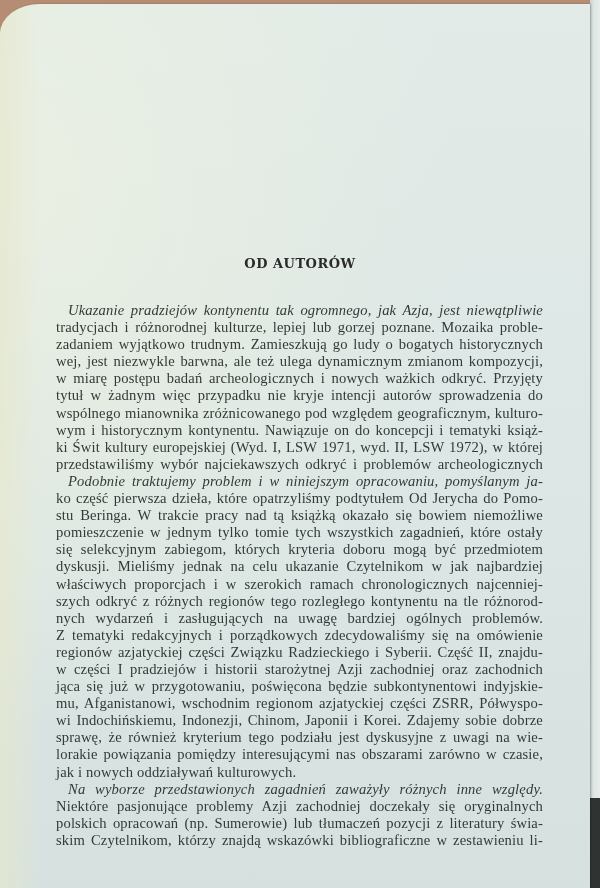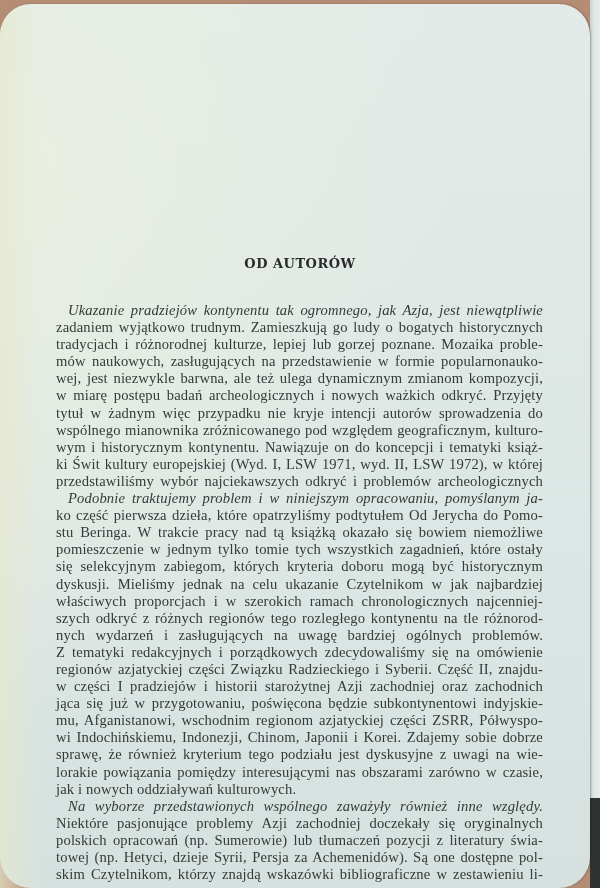--- a/index.html
+++ b/index.html
@@ -35,21 +35,20 @@
       left: 0;
       top: 4px;
       width: 590px;
       height: 884px;
       background: #dde8e6;
       border-top-left-radius: 40px 30px;
       background-image:
         radial-gradient(ellipse at 0% 20%, rgba(235,240,225,0.85) 0%, rgba(230,236,225,0.0) 55%),
         linear-gradient(to bottom, #e2ebe8 0%, #dce6e4 60%, #d6e1df 100%);
       box-shadow: 1px 0 2px rgba(0,0,0,0.25);
-      border-radius: 31px;
     }
     .left-shade {
       position: absolute;
       left: 0;
       top: 0;
       width: 40px;
       height: 100%;
       background: linear-gradient(to right, rgba(230,232,205,0.7), rgba(230,232,205,0));
       border-top-left-radius: 40px 30px;
     }
@@ -100,52 +99,50 @@
 
 <div class="backdrop-right"></div>
 <div class="backdrop-dark"></div>
 
 <div class="page">
   <div class="left-shade"></div>
   <div class="title">OD AUTORÓW</div>
   <div class="body-text" id="body-text">
       <div>
         <span class="line indent">Ukazanie pradziejów kontynentu tak ogromnego, jak Azja, jest niewątpliwie</span>
+        <span class="line">tradycjach i różnorodnej kulturze, lepiej lub gorzej poznane. Mozaika proble-</span>
         <span class="line">zadaniem wyjątkowo trudnym. Zamieszkują go ludy o bogatych historycznych</span>
-        <span class="line">tradycjach i różnorodnej kulturze, lepiej lub gorzej poznane. Mozaika proble-</span>
-        <span class="line">mów naukowych, zasługujących na przedstawienie w formie popularnonauko-</span>
         <span class="line">wej, jest niezwykle barwna, ale też ulega dynamicznym zmianom kompozycji,</span>
         <span class="line">w miarę postępu badań archeologicznych i nowych ważkich odkryć. Przyjęty</span>
         <span class="line">tytuł w żadnym więc przypadku nie kryje intencji autorów sprowadzenia do</span>
         <span class="line">wspólnego mianownika zróżnicowanego pod względem geograficznym, kulturo-</span>
         <span class="line">wym i historycznym kontynentu. Nawiązuje on do koncepcji i tematyki książ-</span>
         <span class="line">ki <span class="it">Świt kultury europejskiej</span> (Wyd. I, LSW 1971, wyd. II, LSW 1972), w której</span>
         <span class="line">przedstawiliśmy wybór najciekawszych odkryć i problemów archeologicznych</span>
       </div>
       <div>
         <span class="line indent">Podobnie traktujemy problem i w niniejszym opracowaniu, pomyślanym ja-</span>
         <span class="line">ko część pierwsza dzieła, które opatrzyliśmy podtytułem <span class="it">Od Jerycha do Pomo-</span></span>
         <span class="line"><span class="it">stu Beringa</span>. W trakcie pracy nad tą książką okazało się bowiem niemożliwe</span>
         <span class="line">pomieszczenie w jednym tylko tomie tych wszystkich zagadnień, które ostały</span>
-        <span class="line">się selekcyjnym zabiegom, których kryteria doboru mogą być historycznym</span>
+        <span class="line">się selekcyjnym zabiegom, których kryteria doboru mogą być przedmiotem</span>
         <span class="line">dyskusji. Mieliśmy jednak na celu ukazanie Czytelnikom w jak najbardziej</span>
         <span class="line">właściwych proporcjach i w szerokich ramach chronologicznych najcenniej-</span>
         <span class="line">szych odkryć z różnych regionów tego rozległego kontynentu na tle różnorod-</span>
         <span class="line">nych wydarzeń i zasługujących na uwagę bardziej ogólnych problemów.</span>
         <span class="line">Z tematyki redakcyjnych i porządkowych zdecydowaliśmy się na omówienie</span>
         <span class="line">regionów azjatyckiej części Związku Radzieckiego i Syberii. Część II, znajdu-</span>
         <span class="line">w części I pradziejów i historii starożytnej Azji zachodniej oraz zachodnich</span>
         <span class="line">jąca się już w przygotowaniu, poświęcona będzie subkontynentowi indyjskie-</span>
         <span class="line">mu, Afganistanowi, wschodnim regionom azjatyckiej części ZSRR, Półwyspo-</span>
         <span class="line">wi Indochińskiemu, Indonezji, Chinom, Japonii i Korei. Zdajemy sobie dobrze</span>
         <span class="line">sprawę, że również kryterium tego podziału jest dyskusyjne z uwagi na wie-</span>
         <span class="line">lorakie powiązania pomiędzy interesującymi nas obszarami zarówno w czasie,</span>
         <span class="line last">jak i nowych oddziaływań kulturowych.</span>
       </div>
       <div>
-        <span class="line indent">Na wyborze przedstawionych wspólnego zaważyły również inne względy.</span>
+        <span class="line indent">Na wyborze przedstawionych zagadnień zaważyły różnych inne względy.</span>
         <span class="line">Niektóre pasjonujące problemy Azji zachodniej doczekały się oryginalnych</span>
         <span class="line">polskich opracowań (np. Sumerowie) lub tłumaczeń pozycji z literatury świa-</span>
-        <span class="line">towej (np. Hetyci, dzieje Syrii, Persja za Achemenidów). Są one dostępne pol-</span>
         <span class="line">skim Czytelnikom, którzy znajdą wskazówki bibliograficzne w zestawieniu li-</span>
       </div>
     </div>
 </div>
 
 </body></html>

